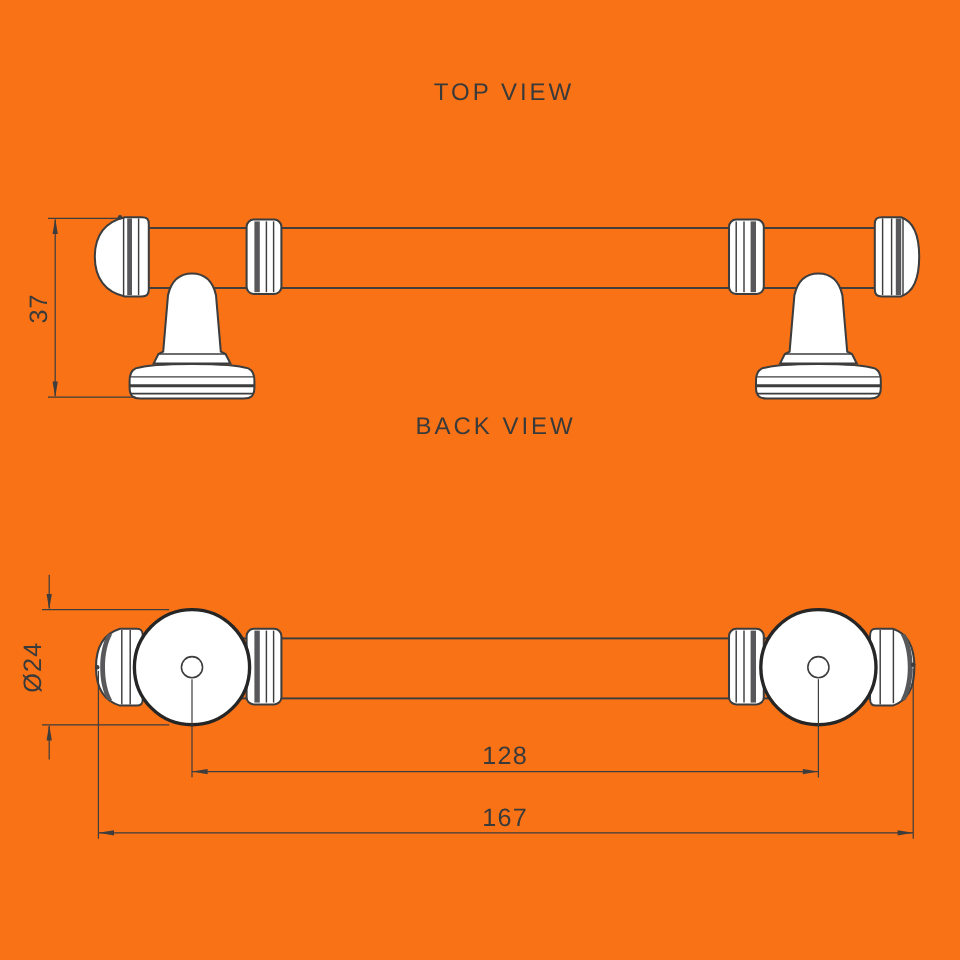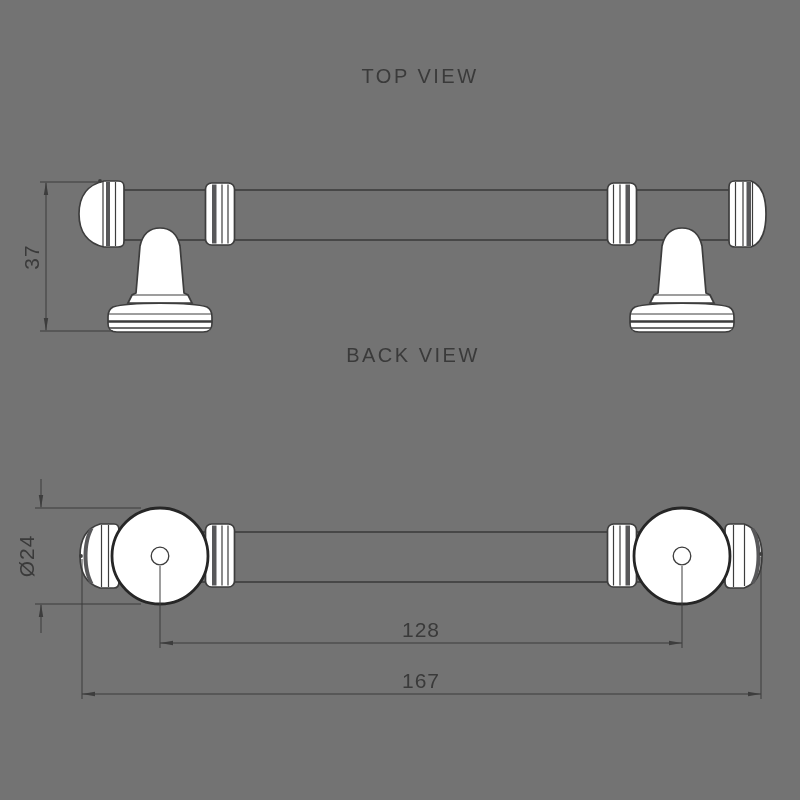--- a/index.html
+++ b/index.html
@@ -5,21 +5,21 @@
   html,body{
     margin:0;
     padding:0;
     background:#ffffff;
     font-family:"Liberation Sans", sans-serif;
   }
   .canvas{
     position:relative;
     width:800px;
     height:800px;
-    background:#737373;
+    background:#f97316;
     overflow:hidden;
   }
   svg{display:block}
   text{
     fill:#3a3a3a;
     font-family:"Liberation Sans", sans-serif;
   }
   .view-label{
     font-size:20px;
     letter-spacing:2.5px;

